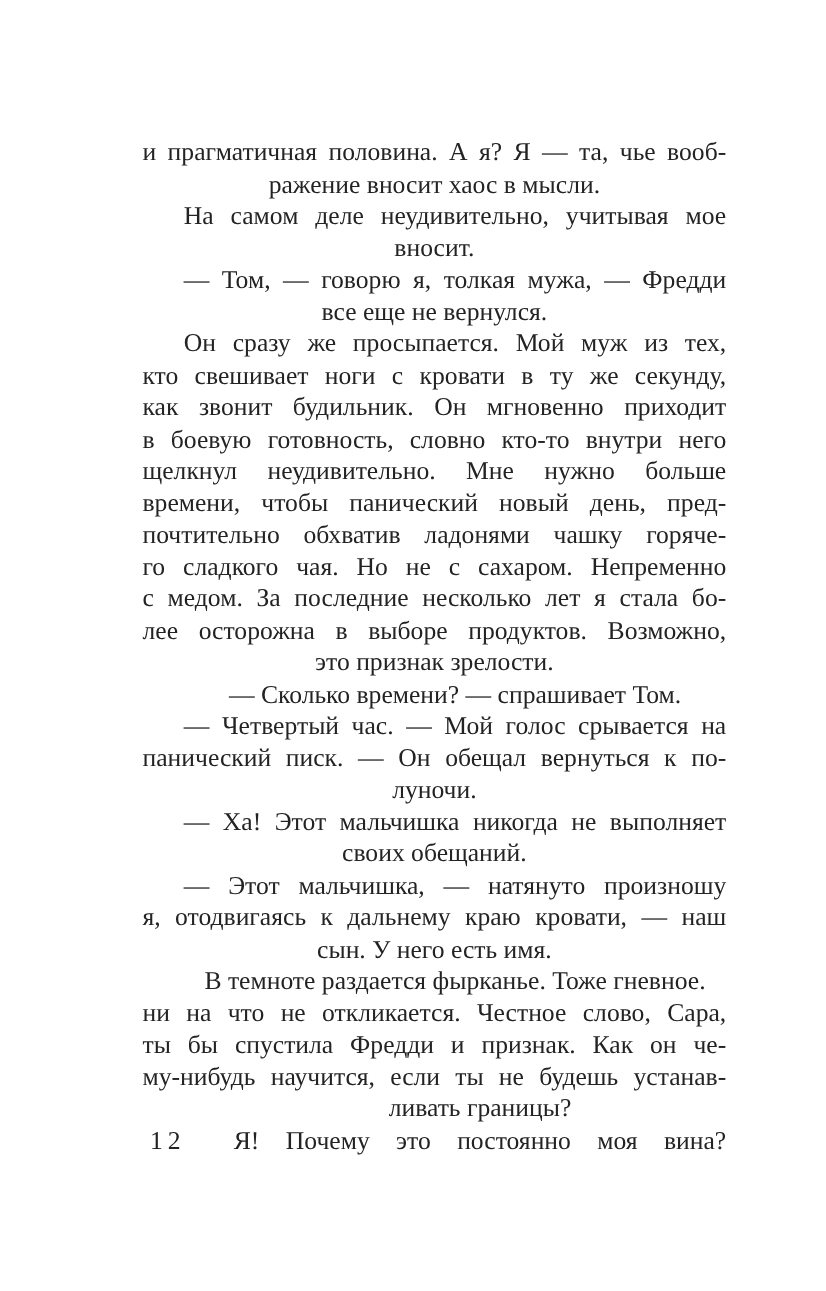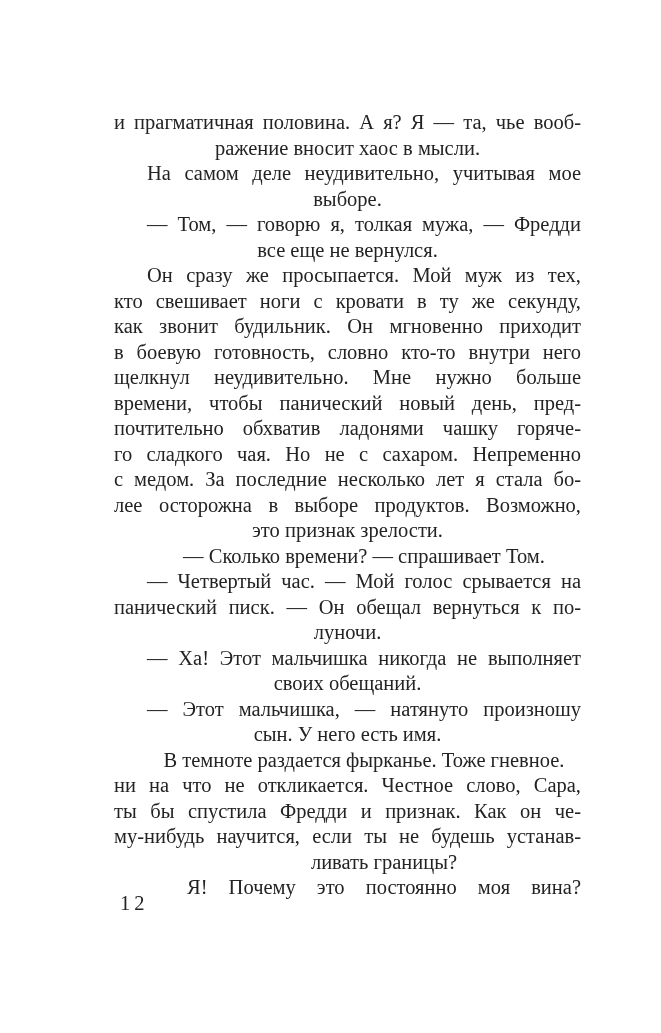--- a/index.html
+++ b/index.html
@@ -25,60 +25,61 @@
   .line.just {
     text-align: justify;
     text-align-last: justify;
   }
   .ind-para { padding-left: 33px; }
   .ind-deep { padding-left: 73px; }
   .pn-row { position: relative; padding-left: 0; }
   .pagenum {
     position: absolute;
     left: 6px;
-    top: 16px;
+    top: 0;
     letter-spacing: 4px;
     text-align: left;
   }
   .pn-text {
     display: block;
     margin-left: 73px;
     text-align: inherit;
     text-align-last: inherit;
   }
 </style>
 </head>
 <body>
 
 <div class="page">
   <div class="text-block">
       <div class="line just ind-none">и прагматичная половина. А я? Я — та, чье вооб-</div>
       <div class="line ind-none">ражение вносит хаос в мысли.</div>
       <div class="line just ind-para">На самом деле неудивительно, учитывая мое</div>
-      <div class="line ind-none">выборе.</div>
+      <div class="line ind-none">вносит.</div>
       <div class="line just ind-para">— Том, — говорю я, толкая мужа, — Фредди</div>
       <div class="line ind-none">все еще не вернулся.</div>
       <div class="line just ind-para">Он сразу же просыпается. Мой муж из тех,</div>
       <div class="line just ind-none">кто свешивает ноги с кровати в ту же секунду,</div>
       <div class="line just ind-none">как звонит будильник. Он мгновенно приходит</div>
       <div class="line just ind-none">в боевую готовность, словно кто-то внутри него</div>
       <div class="line just ind-none">щелкнул неудивительно. Мне нужно больше</div>
       <div class="line just ind-none">времени, чтобы панический новый день, пред-</div>
       <div class="line just ind-none">почтительно обхватив ладонями чашку горяче-</div>
       <div class="line just ind-none">го сладкого чая. Но не с сахаром. Непременно</div>
       <div class="line just ind-none">с медом. За последние несколько лет я стала бо-</div>
       <div class="line just ind-none">лее осторожна в выборе продуктов. Возможно,</div>
       <div class="line ind-none">это признак зрелости.</div>
       <div class="line ind-para">— Сколько времени? — спрашивает Том.</div>
       <div class="line just ind-para">— Четвертый час. — Мой голос срывается на</div>
       <div class="line just ind-none">панический писк. — Он обещал вернуться к по-</div>
       <div class="line ind-none">луночи.</div>
       <div class="line just ind-para">— Ха! Этот мальчишка никогда не выполняет</div>
       <div class="line ind-none">своих обещаний.</div>
       <div class="line just ind-para">— Этот мальчишка, — натянуто произношу</div>
+      <div class="line just ind-none">я, отодвигаясь к дальнему краю кровати, — наш</div>
       <div class="line ind-none">сын. У него есть имя.</div>
       <div class="line ind-para">В темноте раздается фырканье. Тоже гневное.</div>
       <div class="line just ind-none">ни на что не откликается. Честное слово, Сара,</div>
       <div class="line just ind-none">ты бы спустила Фредди и признак. Как он че-</div>
       <div class="line just ind-none">му-нибудь научится, если ты не будешь устанав-</div>
       <div class="line ind-deep">ливать границы?</div>
       <div class="line just ind-none pn-row">
         <span class="pagenum">12</span>
         <span class="pn-text">Я! Почему это постоянно моя вина?</span>
       </div>

